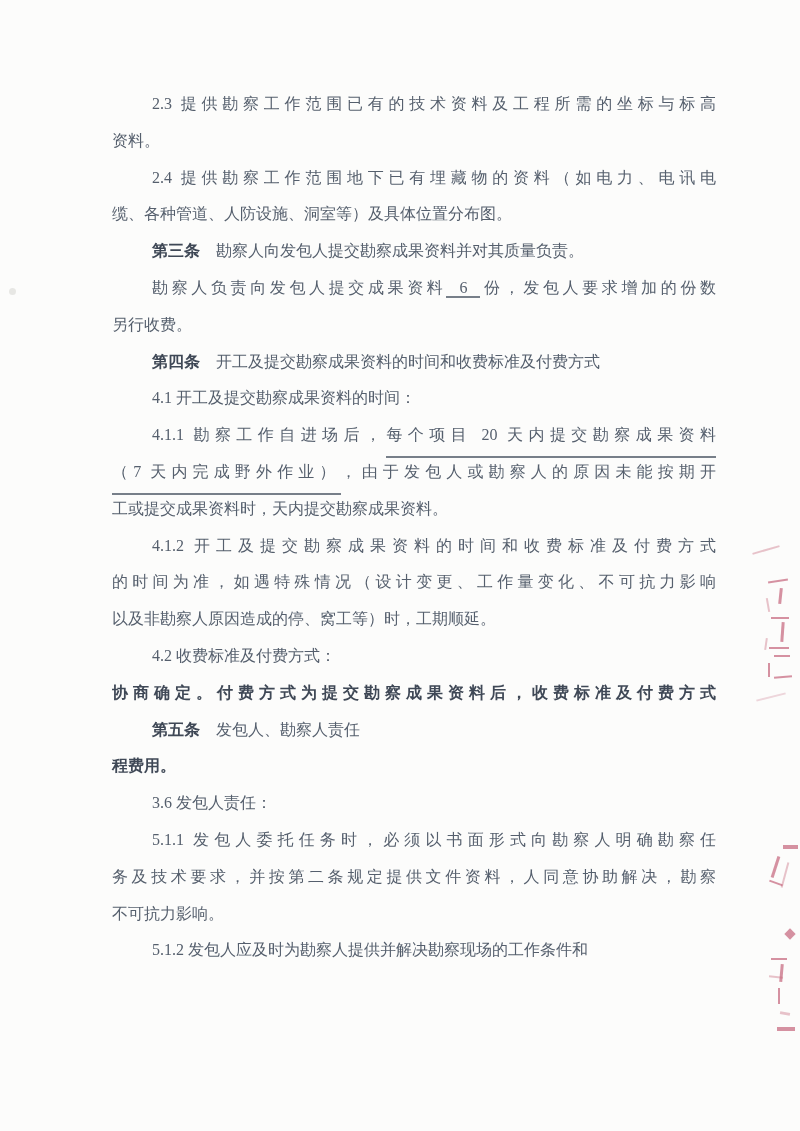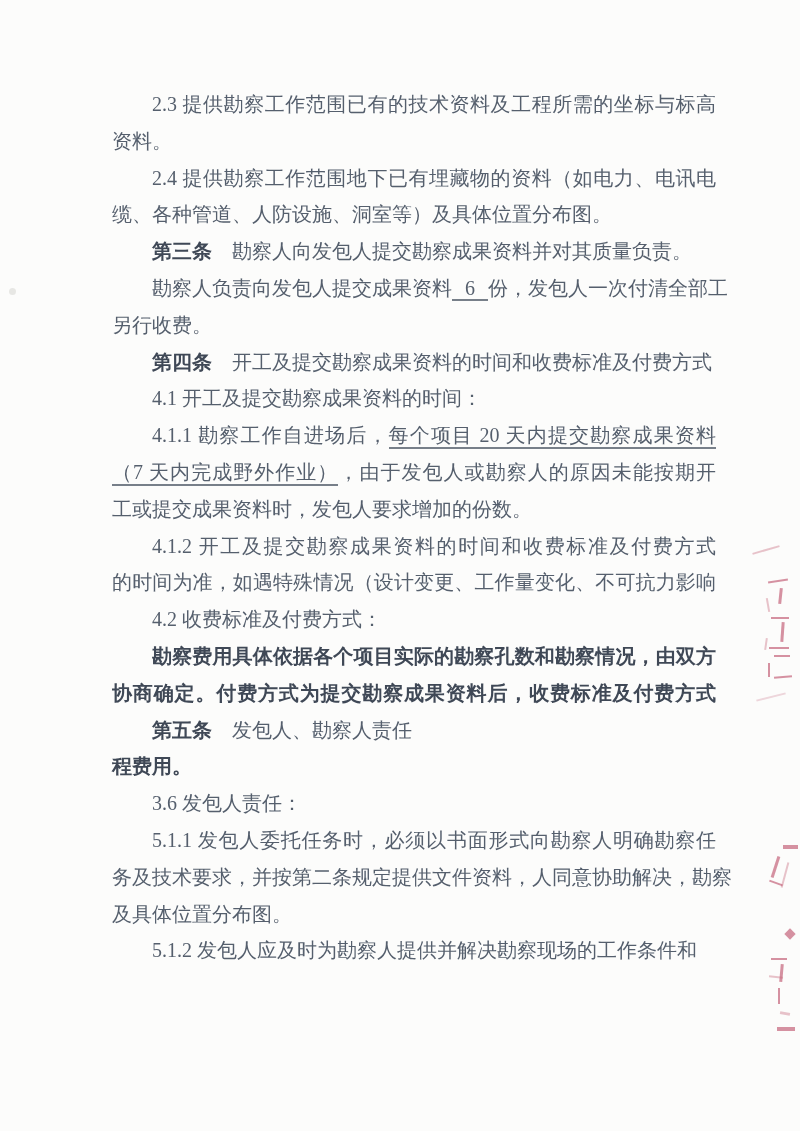--- a/index.html
+++ b/index.html
@@ -8,34 +8,34 @@
     background: #fcfcfb;
     position: relative;
     overflow: hidden;
     font-family: "Liberation Serif", "DejaVu Serif", serif;
     color: #555f6d;
   }
   .doc {
     position: absolute;
     left: 112px; top: 86px;
     width: 604px;
-    font-size: 20px;
+    font-size: 16px;
     line-height: 36.8px;
   }
   .ln {
     height: 36.8px;
     white-space: nowrap;
   }
   .ln.ind { text-indent: 40px; }
   .ln.full { text-align: justify; text-align-last: justify; }
   .b { font-weight: bold; color: #3f4856; }
   .bold-line { font-weight: bold; color: #3f4856; }
   .u {
     border-bottom: 2px solid rgba(85,95,109,.8);
-    padding-bottom: 1px;
+    padding-bottom: 13px;
   }
   .blank { padding: 0 13px; }
 
   
   .sf { position: absolute; background: #c4647a; opacity: .7; }
   .sf.light { opacity: .38; }
   .sf.vlight { opacity: .25; }
   .speck {
     position: absolute; left: 9px; top: 288px;
     width: 7px; height: 7px; border-radius: 50%;
@@ -44,38 +44,38 @@
 </style>
 </head>
 <body>
 
 <div class="doc">
   <div class="ln ind full"><span>2.3 提供勘察工作范围已有的技术资料及工程所需的坐标与标高</span></div>
   <div class="ln"><span>资料。</span></div>
   <div class="ln ind full"><span>2.4 提供勘察工作范围地下已有埋藏物的资料（如电力、电讯电</span></div>
   <div class="ln"><span>缆、各种管道、人防设施、洞室等）及具体位置分布图。</span></div>
   <div class="ln ind"><span class="b">第三条</span><span>　勘察人向发包人提交勘察成果资料并对其质量负责。</span></div>
-  <div class="ln ind full"><span>勘察人负责向发包人提交成果资料</span><span class="u blank">6</span><span>份，发包人一次付清全部工</span></div>
+  <div class="ln ind full"><span>勘察人负责向发包人提交成果资料</span><span class="u blank">6</span><span>份，发包人要求增加的份数</span></div>
   <div class="ln"><span>另行收费。</span></div>
   <div class="ln ind"><span class="b">第四条</span><span>　开工及提交勘察成果资料的时间和收费标准及付费方式</span></div>
   <div class="ln ind"><span>4.1 开工及提交勘察成果资料的时间：</span></div>
   <div class="ln ind full"><span>4.1.1 勘察工作自进场后，</span><span class="u">每个项目 20 天内提交勘察成果资料</span></div>
   <div class="ln full"><span class="u">（7 天内完成野外作业）</span><span>，由于发包人或勘察人的原因未能按期开</span></div>
-  <div class="ln"><span>工或提交成果资料时，发包人要求增加的份数。</span></div>
+  <div class="ln"><span>工或提交成果资料时，天内提交勘察成果资料。</span></div>
   <div class="ln ind full"><span>4.1.2 开工及提交勘察成果资料的时间和收费标准及付费方式</span></div>
   <div class="ln full"><span>的时间为准，如遇特殊情况（设计变更、工作量变化、不可抗力影响</span></div>
+  <div class="ln"><span>以及非勘察人原因造成的停、窝工等）时，工期顺延。</span></div>
   <div class="ln ind"><span>4.2 收费标准及付费方式：</span></div>
-  <div class="ln ind full bold-line"><span>勘察费用具体依据各个项目实际的勘察孔数和勘察情况，由双方</span></div>
   <div class="ln full bold-line"><span>协商确定。付费方式为提交勘察成果资料后，收费标准及付费方式</span></div>
   <div class="ln ind"><span class="b">第五条</span><span>　发包人、勘察人责任</span></div>
   <div class="ln bold-line"><span>程费用。</span></div>
   <div class="ln ind"><span>3.6 发包人责任：</span></div>
   <div class="ln ind full"><span>5.1.1 发包人委托任务时，必须以书面形式向勘察人明确勘察任</span></div>
   <div class="ln full"><span>务及技术要求，并按第二条规定提供文件资料，人同意协助解决，勘察</span></div>
-  <div class="ln"><span>及具体位置分布图。</span></div>
+  <div class="ln"><span>不可抗力影响。</span></div>
   <div class="ln ind"><span>5.1.2 发包人应及时为勘察人提供并解决勘察现场的工作条件和</span></div>
 </div>
 
 <div>
   <div class="sf light" style="left:752px; top:549px; width:28px; height:2px; transform:rotate(-16deg);"></div>
   <div class="sf" style="left:768px; top:580px; width:20px; height:2px; transform:rotate(-8deg);"></div>
   <div class="sf" style="left:779px; top:588px; width:3px; height:16px; transform:rotate(6deg);"></div>
   <div class="sf light" style="left:767px; top:598px; width:2px; height:14px; transform:rotate(-10deg);"></div>
   <div class="sf" style="left:771px; top:617px; width:18px; height:2px;"></div>
   <div class="sf" style="left:781px; top:622px; width:3px; height:20px; transform:rotate(4deg);"></div>

